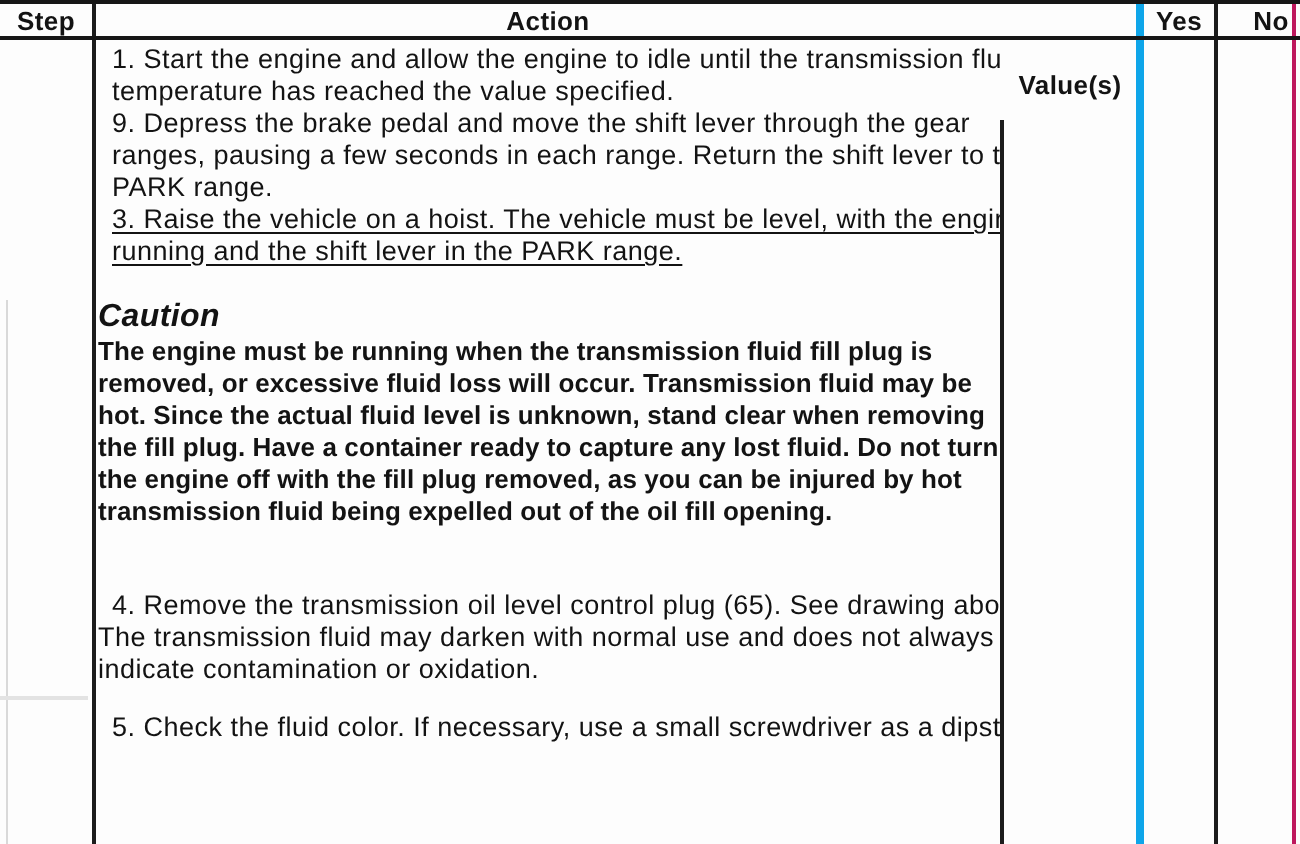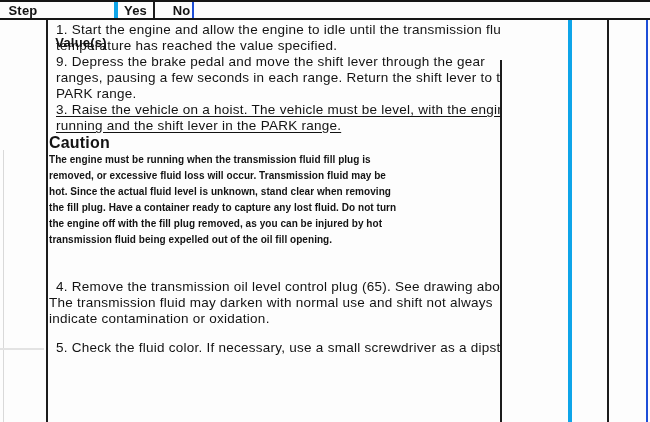--- a/index.html
+++ b/index.html
@@ -31,43 +31,43 @@
   .hcell {
     display: flex;
     align-items: center;
     justify-content: center;
     letter-spacing: 0.2px;
   }
   .c-step   { width: 46px; }
   .c-action { width: 454px; border-left: 2px solid #1c1c1c; }
   .c-values { width: 68px;  border-left: 2px solid #1c1c1c; margin-top: 40px; }
   .c-yes    { width: 39px;  border-left: 4px solid #0ea5e9; }
-  .c-no     { width: 41px;  border-left: 2px solid #1c1c1c; border-right: 2px solid #1d4ed8; padding-left: 16px; }
+  .c-no     { width: 41px;  border-left: 2px solid #1c1c1c; border-right: 2px solid #be185d; padding-left: 16px; }
   .bcell { overflow: hidden; }
   .action-body { padding: 0 0 0 1px; }
   .blk {
     white-space: pre;
     font-size: 13.5px;
     line-height: 16px;
     letter-spacing: 0.25px;
   }
   .step { padding-left: 7px; }
   .blk-1 { margin-top: 2px; }
   .underlined { text-decoration: underline; text-underline-offset: 2px; }
   .heading {
     font-size: 16px;
     line-height: 18px;
     font-weight: 700;
     letter-spacing: 0.2px;
     white-space: pre;
   }
-  .h-caution { margin-top: 0; }
+  .h-caution { margin-top: 16px; font-style: italic; }
   .notice {
     font-weight: 700;
-    font-size: 10px;
+    font-size: 13px;
     letter-spacing: 0.05px;
   }
   .blk-4 { margin-top: 31px; }
   .h-important { margin-top: 31px; }
   .blk-5 { margin-top: 13px; }
   
   .scan-vline {
     position: absolute;
     left: 3px; top: 150px; bottom: 0;
     width: 1px;
@@ -81,20 +81,21 @@
   }
 </style>
 </head>
 <body>
 
 <div class="page">
   <div class="tbl">
 
     <div class="hdr-row">
       <div class="hcell c-step">Step</div>
+      <div class="hcell c-action">Action</div>
       <div class="hcell c-values">Value(s)</div>
       <div class="hcell c-yes">Yes</div>
       <div class="hcell c-no">No</div>
     </div>
 
     <div class="bdy-row">
       <div class="bcell c-step"></div>
 
       <div class="bcell c-action action-body">
         <div class="blk step blk-1">1. Start the engine and allow the engine to idle until the transmission fluid
@@ -105,21 +106,21 @@
         <div class="blk step underlined">3. Raise the vehicle on a hoist. The vehicle must be level, with the engine
 running and the shift lever in the PARK range.</div>
         <div class="heading h-caution">Caution</div>
         <div class="blk notice">The engine must be running when the transmission fluid fill plug is
 removed, or excessive fluid loss will occur. Transmission fluid may be
 hot. Since the actual fluid level is unknown, stand clear when removing
 the fill plug. Have a container ready to capture any lost fluid. Do not turn
 the engine off with the fill plug removed, as you can be injured by hot
 transmission fluid being expelled out of the oil fill opening.</div>
         <div class="blk step blk-4">4. Remove the transmission oil level control plug (65). See drawing above.</div>
-        <div class="blk">The transmission fluid may darken with normal use and shift not always
+        <div class="blk">The transmission fluid may darken with normal use and does not always
 indicate contamination or oxidation.</div>
         <div class="blk step blk-5">5. Check the fluid color. If necessary, use a small screwdriver as a dipstick.</div>
       </div>
 
       <div class="bcell c-values"></div>
       <div class="bcell c-yes"></div>
       <div class="bcell c-no"></div>
     </div>
 
   </div>

